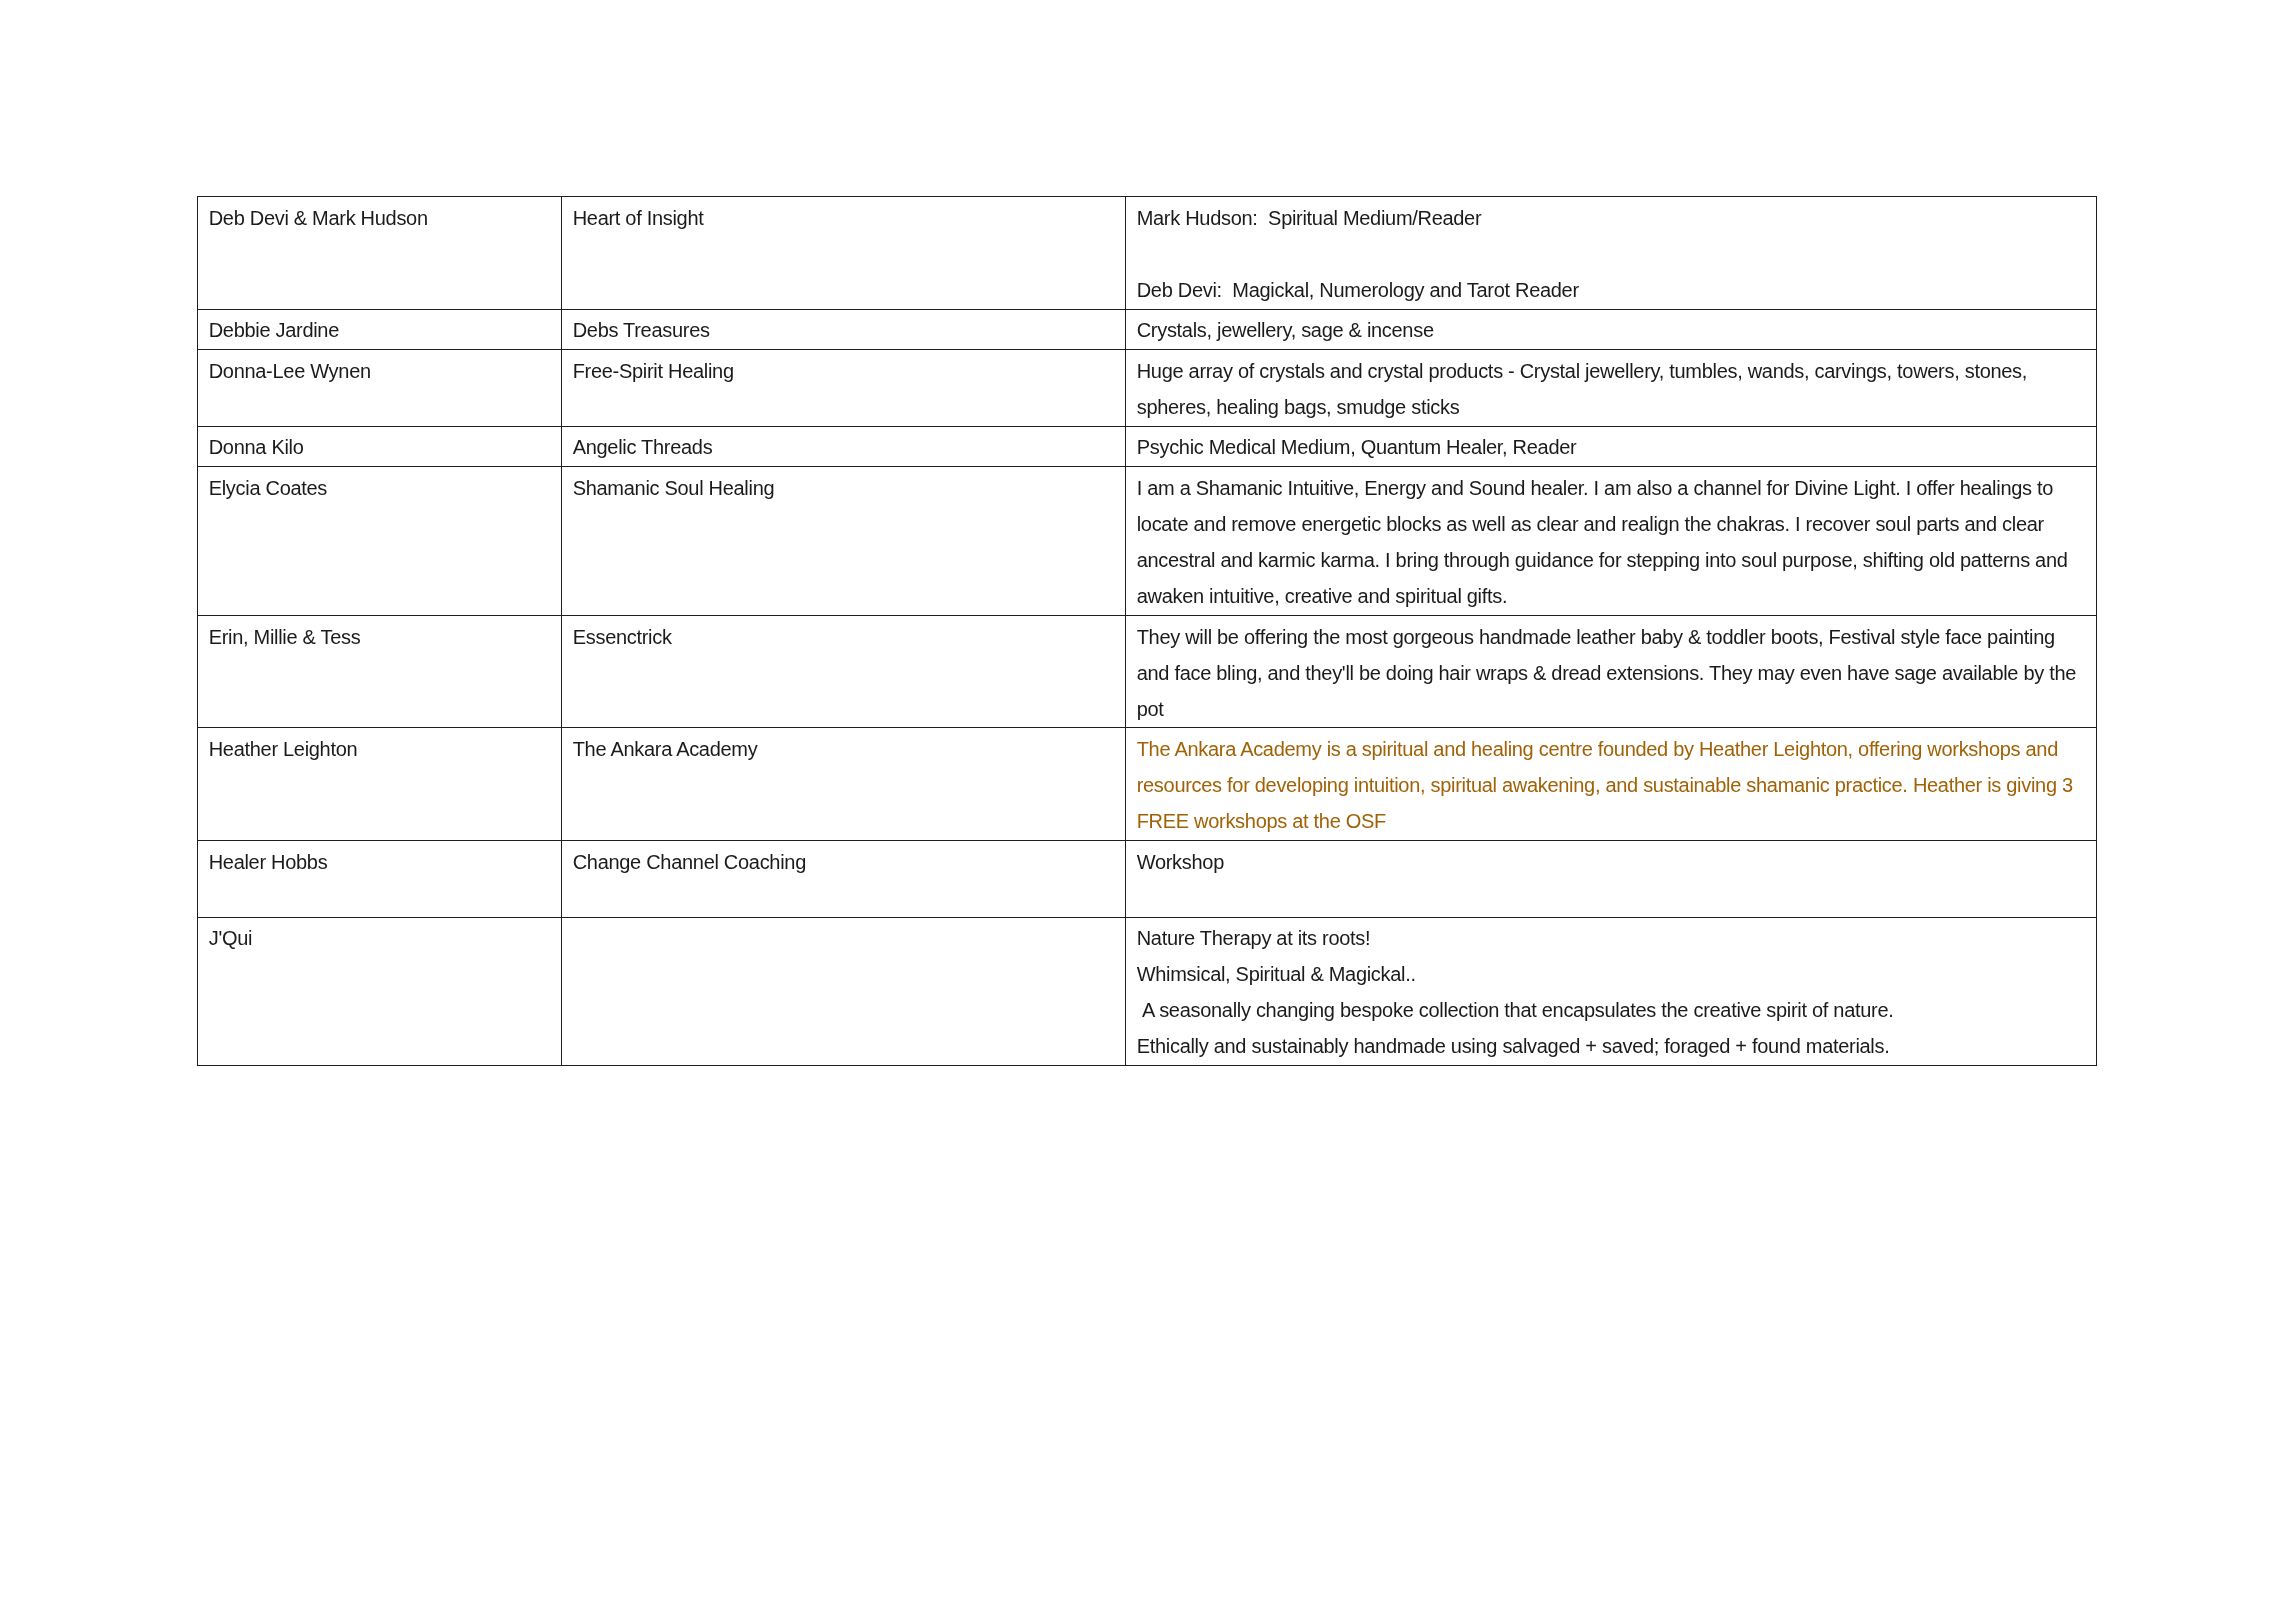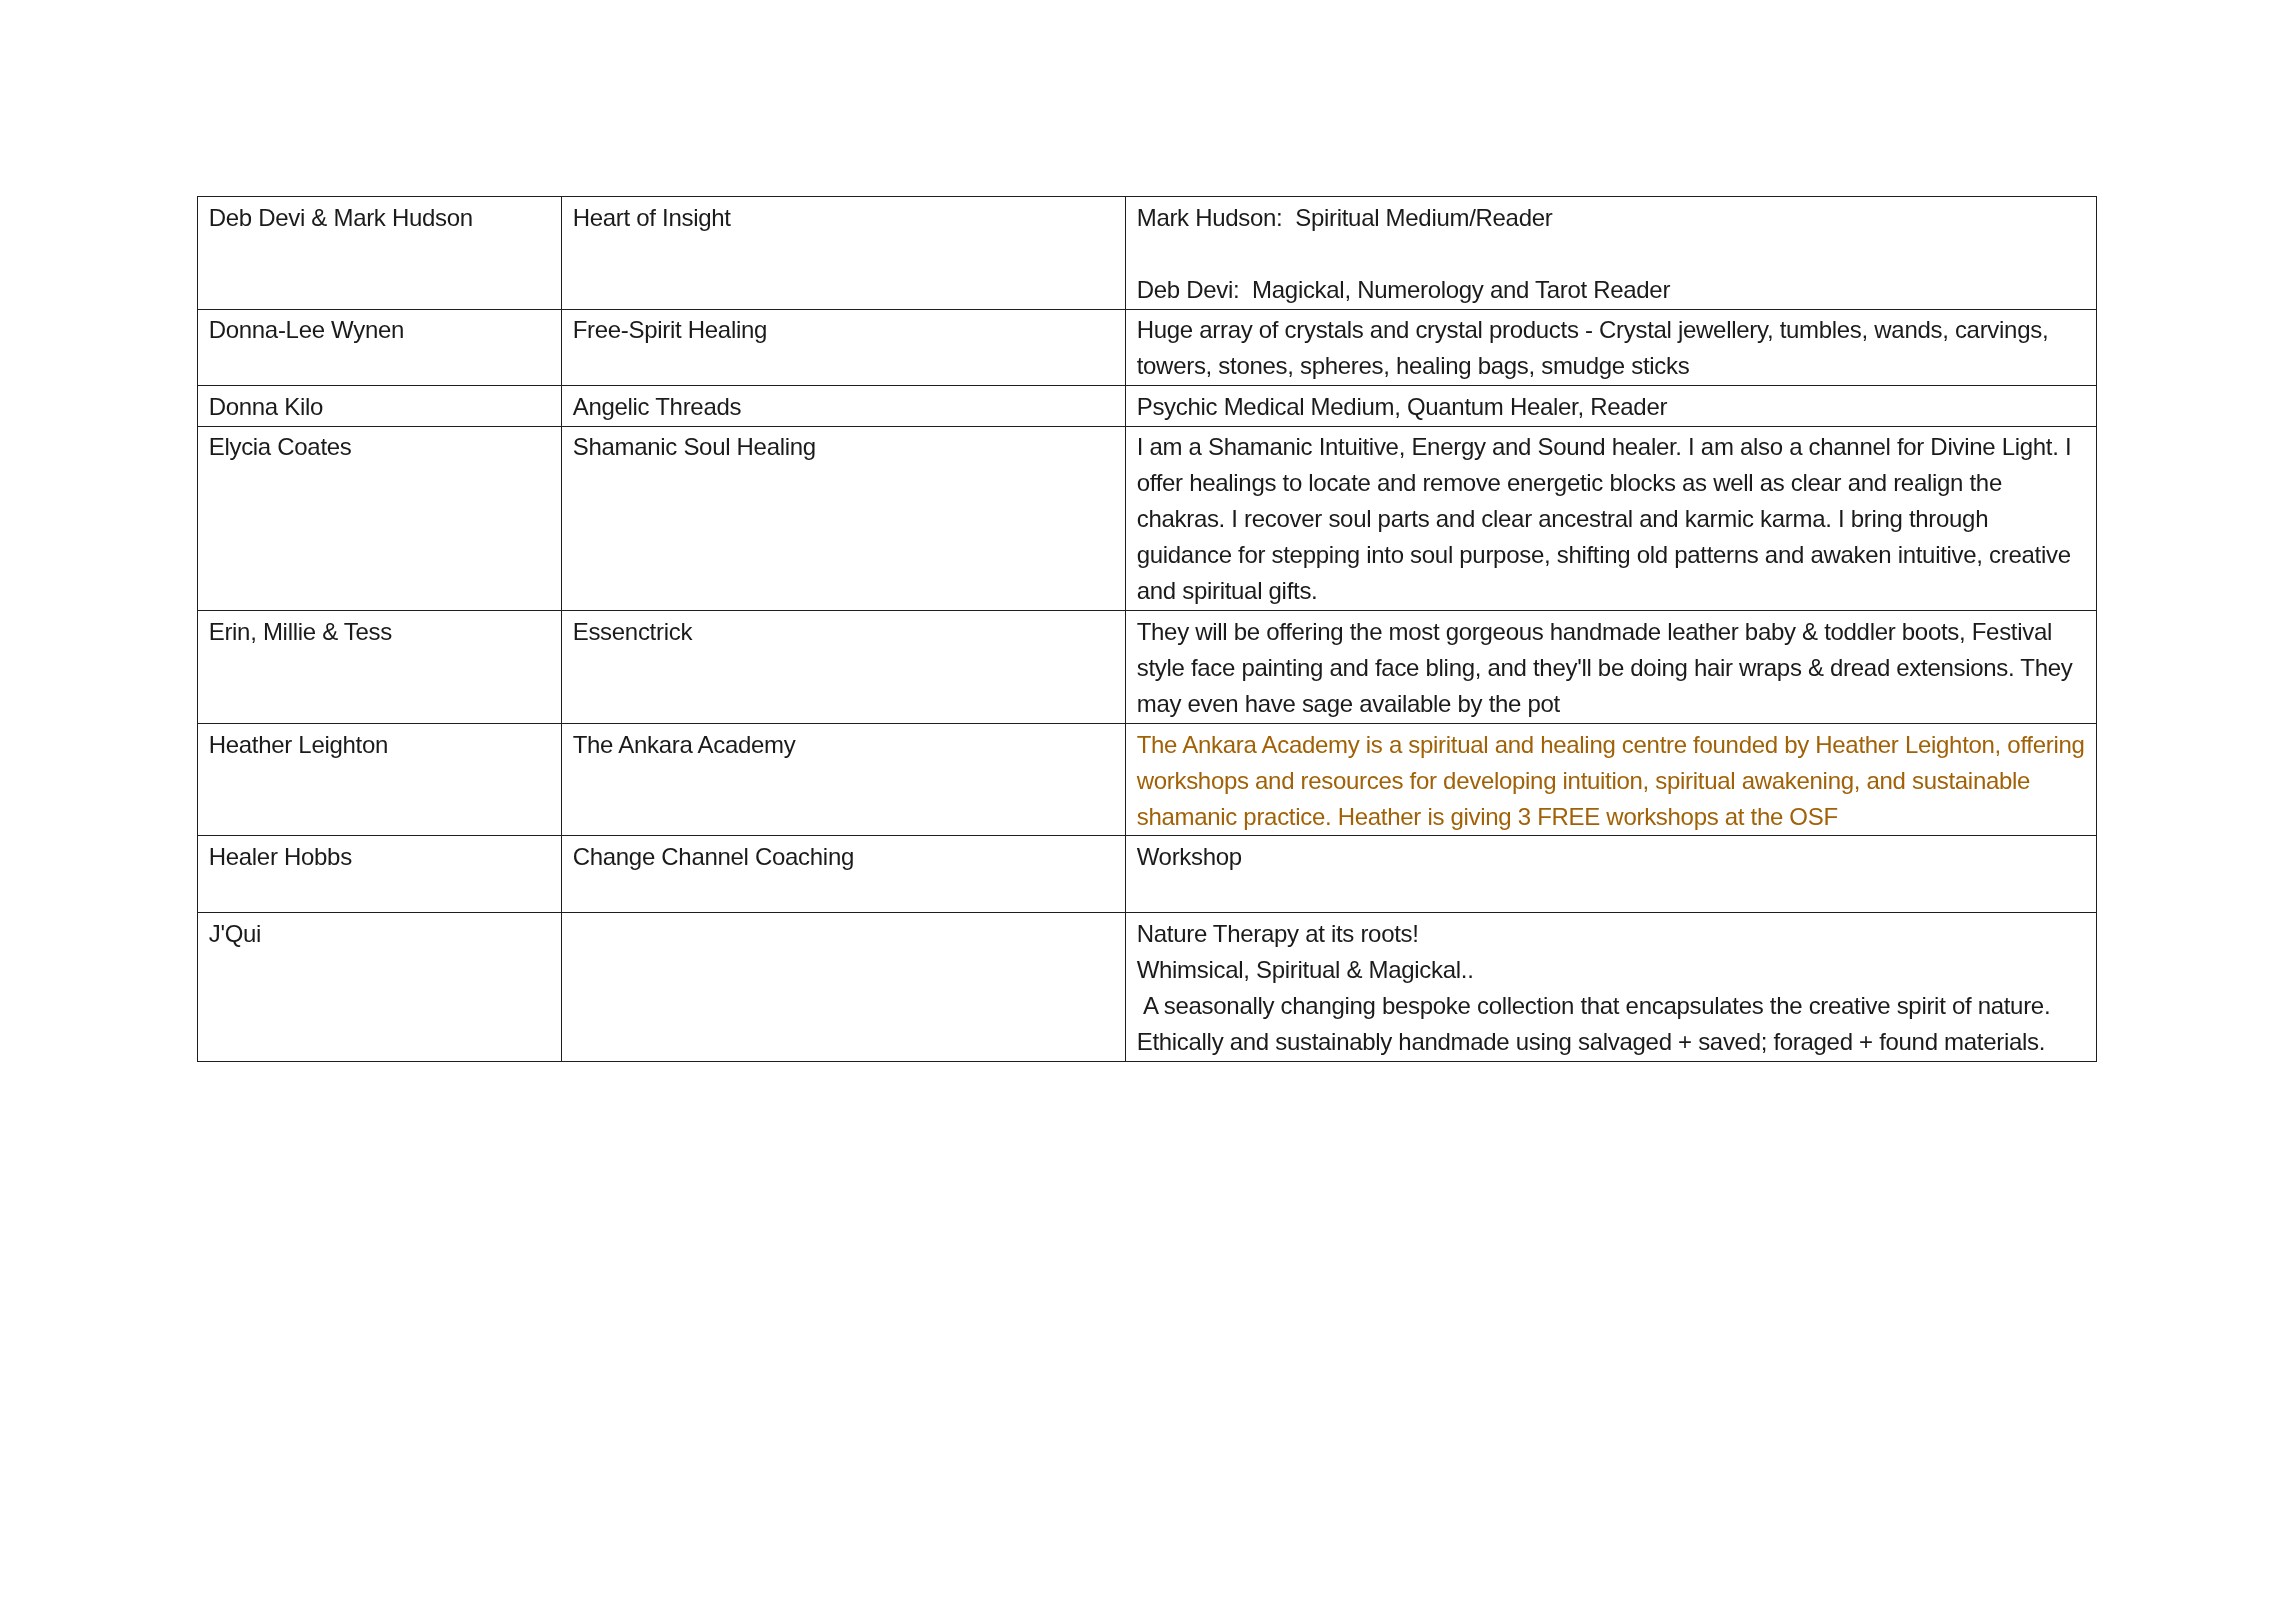--- a/index.html
+++ b/index.html
@@ -24,21 +24,21 @@
     border-collapse: collapse;
     table-layout: fixed;
   }
   col.c-name        { width: 364px; }
   col.c-business    { width: 564px; }
   col.c-description { width: 971px; }
   table.doc-table td {
     border: 1.8px solid #1f1f1f;
     vertical-align: top;
     padding: 2.7px 10.7px 0.9px 10.7px;
-    font-size: 24px;
+    font-size: 20px;
     line-height: 36px;
     letter-spacing: -0.3px;
     color: #1b1b1b;
     overflow: hidden;
   }
   .para {
     min-height: 36px;
     white-space: pre-wrap;
   }
 </style>
@@ -57,20 +57,31 @@
           <td>
             <div class="para">Deb Devi &amp; Mark Hudson</div>
           </td>
           <td>
             <div class="para">Heart of Insight</div>
           </td>
           <td>
             <div class="para">Mark Hudson:  Spiritual Medium/Reader</div>
             <div class="para"></div>
             <div class="para">Deb Devi:  Magickal, Numerology and Tarot Reader</div>
+          </td>
+        </tr>
+        <tr>
+          <td>
+            <div class="para">Debbie Jardine</div>
+          </td>
+          <td>
+            <div class="para">Debs Treasures</div>
+          </td>
+          <td>
+            <div class="para">Crystals, jewellery, sage &amp; incense</div>
           </td>
         </tr>
         <tr>
           <td>
             <div class="para">Donna-Lee Wynen</div>
           </td>
           <td>
             <div class="para">Free-Spirit Healing</div>
           </td>
           <td>

